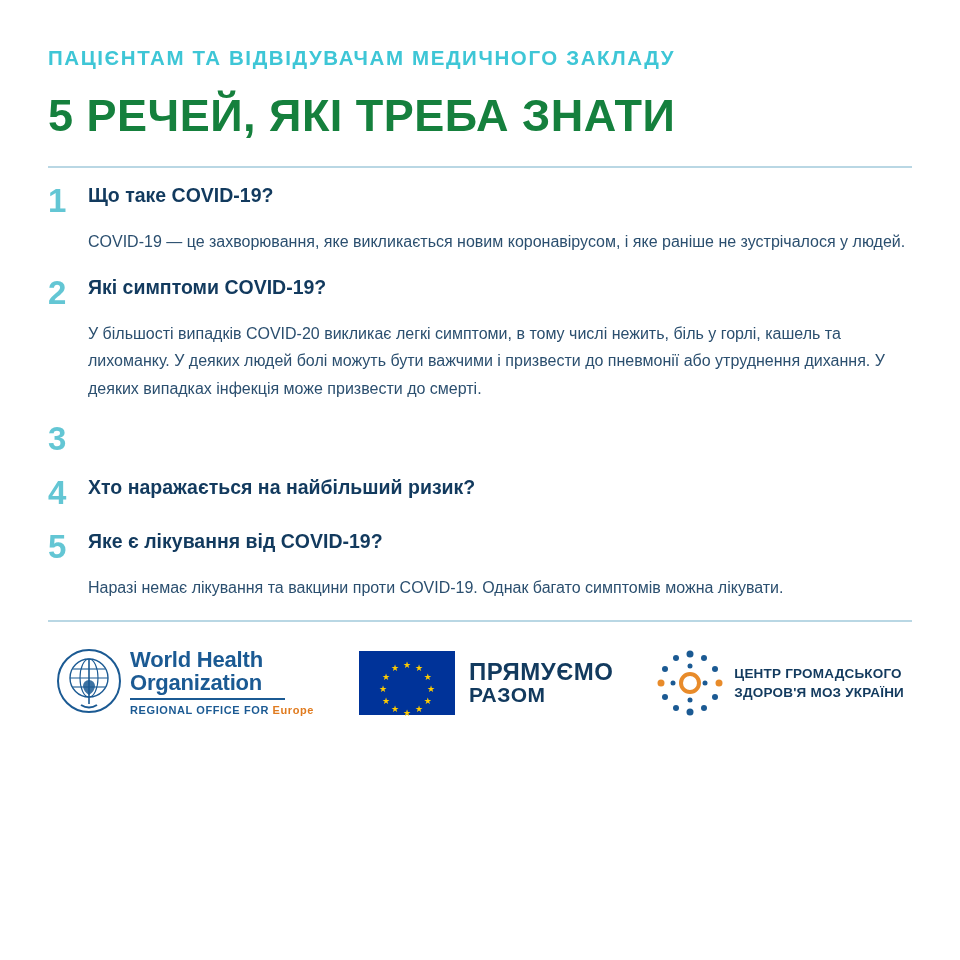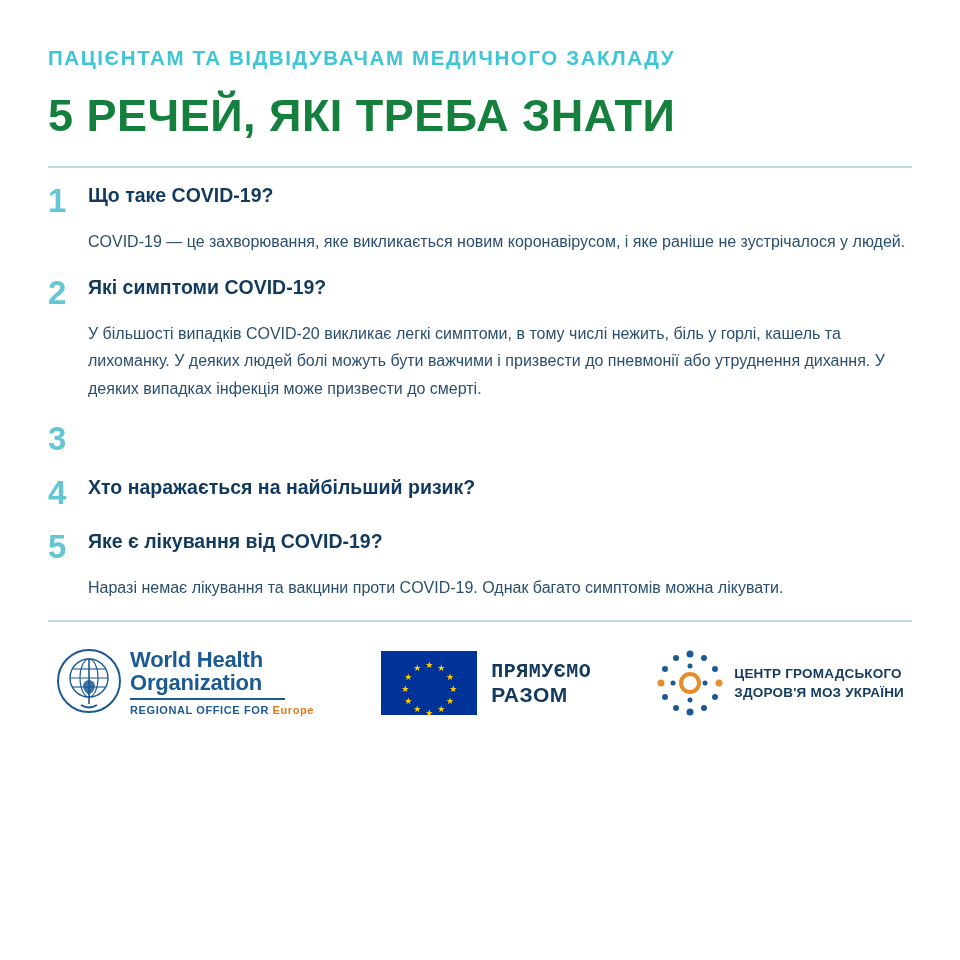--- a/index.html
+++ b/index.html
@@ -147,21 +147,21 @@
     font-size: 9px;
     line-height: 9px;
     transform: translate(-50%, -50%);
   }
   .eu-text {
     margin-left: 14px;
     color: #123a5e;
     font-weight: 700;
     line-height: 23px;
   }
-  .eu-text .l1 { font-size: 20px; letter-spacing: 0.5px; font-family: Liberation Mono, monospace;}
+  .eu-text .l1 { font-size: 24px; letter-spacing: 0.5px;}
   .eu-text .l2 { font-size: 21px; letter-spacing: 0.5px;}
 
   
   .phc-mark {
     width: 64px;
     height: 64px;
     position: relative;
     flex: 0 0 64px;
   }
   .dot {

